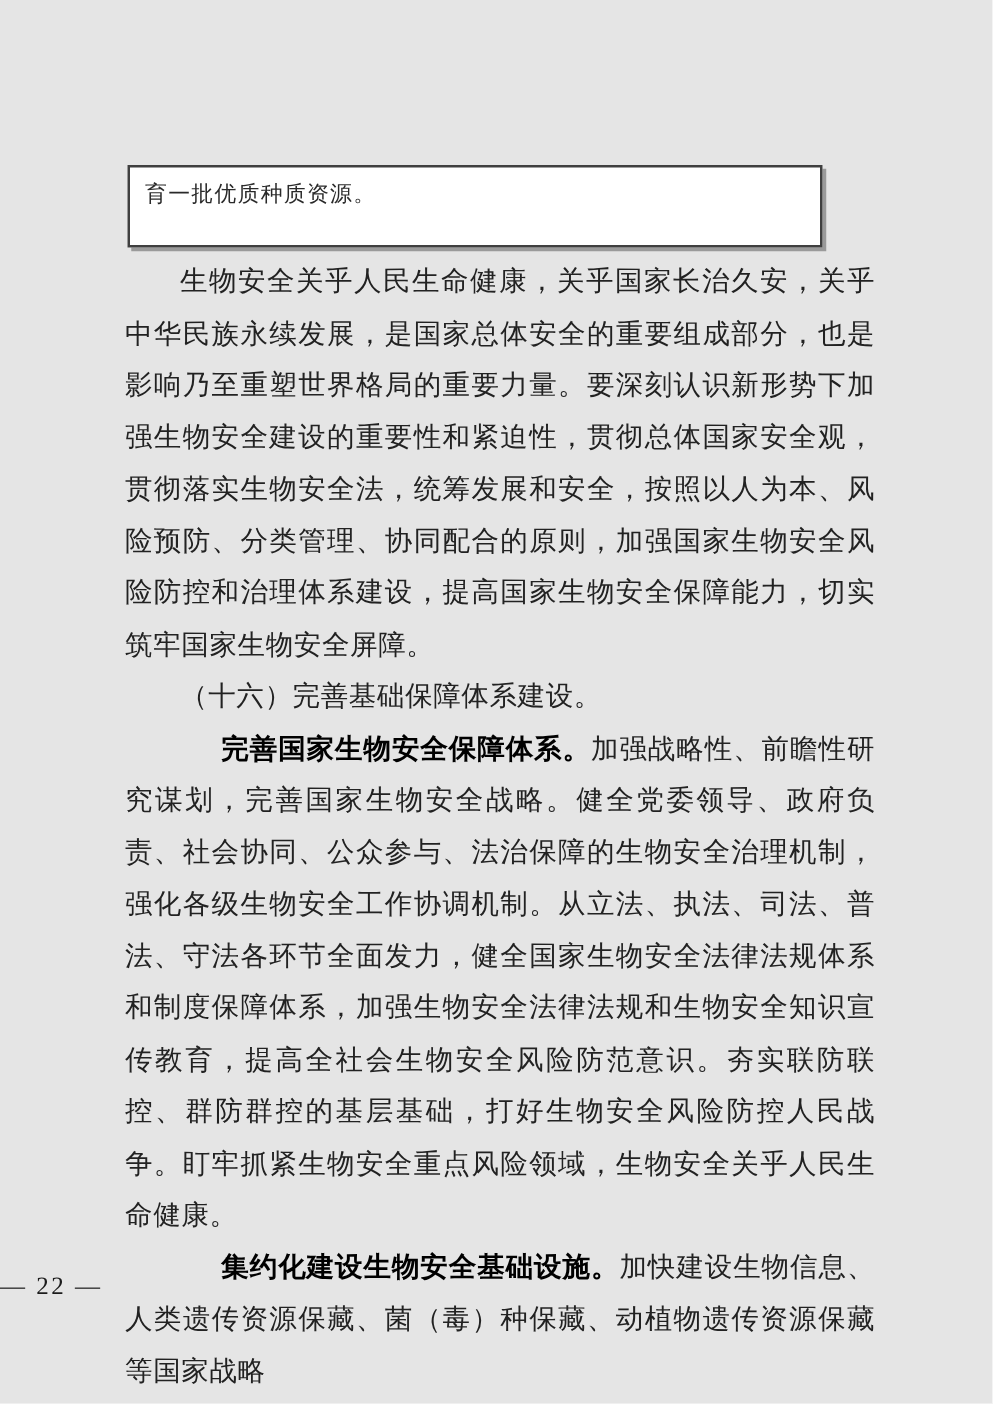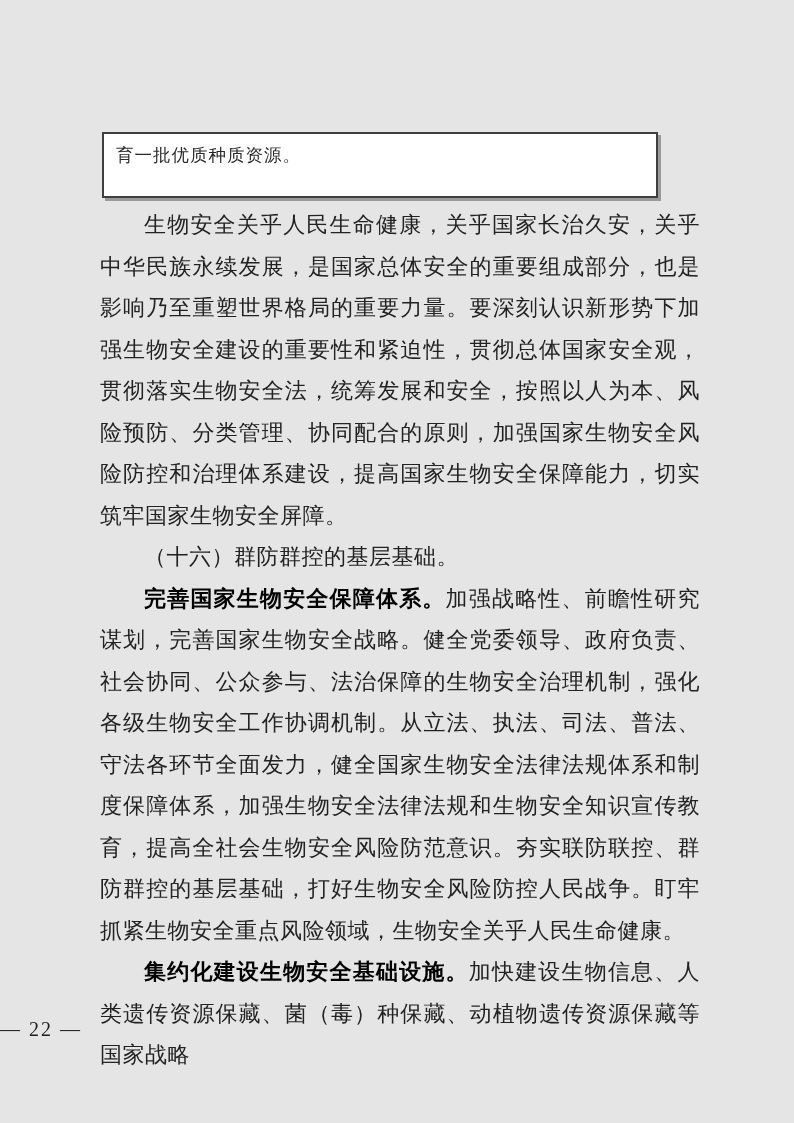--- a/index.html
+++ b/index.html
@@ -55,20 +55,21 @@
     text-align: justify;
     text-justify: inter-character;
     text-indent: 2em;
     letter-spacing: 0.5px;
     color: #222222;
   }
   .body-para .lead {
     font-family: Liberation Sans, sans-serif;
     font-weight: 700;
     color: #000000;
+    margin-left: 33px;
   }
   .page-number {
     position: absolute;
     left: 0;
     top: 1018px;
     width: 100%;
     font-size: 20px;
     letter-spacing: 2px;
     color: #1c1c1c;
   }
@@ -80,21 +81,21 @@
 
   <div class="callout-box">
     <div class="callout-text">育一批优质种质资源。</div>
   </div>
 
   <div class="content">
 
 
     <p class="body-para">生物安全关乎人民生命健康，关乎国家长治久安，关乎中华民族永续发展，是国家总体安全的重要组成部分，也是影响乃至重塑世界格局的重要力量。要深刻认识新形势下加强生物安全建设的重要性和紧迫性，贯彻总体国家安全观，贯彻落实生物安全法，统筹发展和安全，按照以人为本、风险预防、分类管理、协同配合的原则，加强国家生物安全风险防控和治理体系建设，提高国家生物安全保障能力，切实筑牢国家生物安全屏障。</p>
 
-    <p class="body-para">（十六）群防群控的基层基础。</p>
+    <p class="body-para">（十六）完善基础保障体系建设。</p>
 
     <p class="body-para"><span class="lead">完善国家生物安全保障体系。</span><span>加强战略性、前瞻性研究谋划，完善国家生物安全战略。健全党委领导、政府负责、社会协同、公众参与、法治保障的生物安全治理机制，强化各级生物安全工作协调机制。从立法、执法、司法、普法、守法各环节全面发力，健全国家生物安全法律法规体系和制度保障体系，加强生物安全法律法规和生物安全知识宣传教育，提高全社会生物安全风险防范意识。夯实联防联控、群防群控的基层基础，打好生物安全风险防控人民战争。盯牢抓紧生物安全重点风险领域，生物安全关乎人民生命健康。</span></p>
 
     <p class="body-para"><span class="lead">集约化建设生物安全基础设施。</span><span>加快建设生物信息、人类遗传资源保藏、菌（毒）种保藏、动植物遗传资源保藏等国家战略</span></p>
 
   </div>
 
   <div class="page-number">— 22 —</div>
 
 </div>

